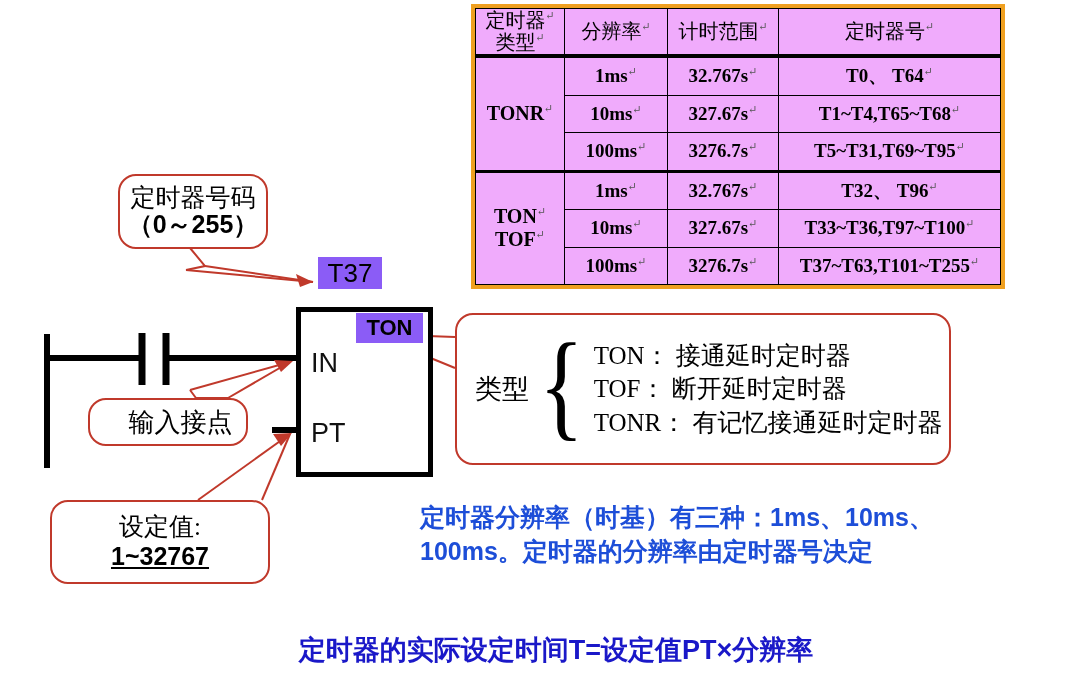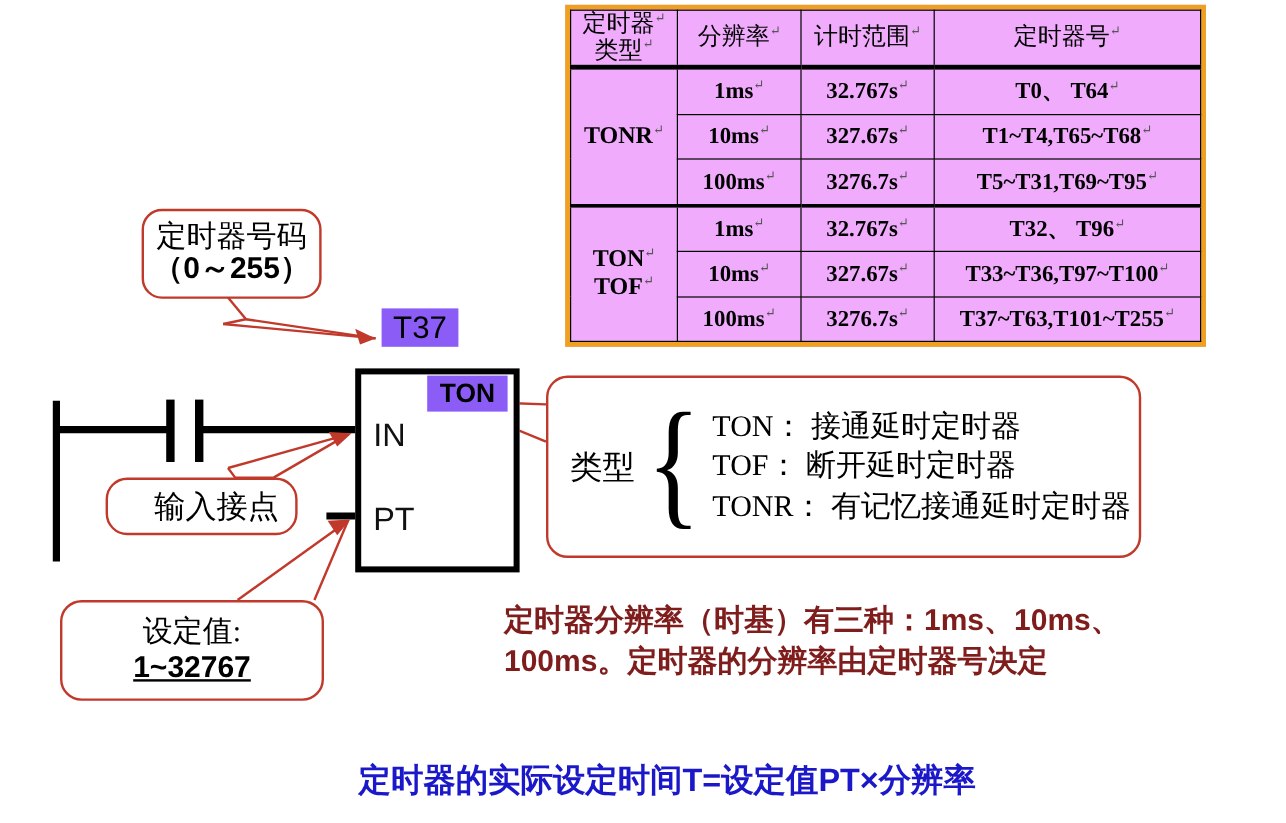--- a/index.html
+++ b/index.html
@@ -118,21 +118,21 @@
     box-sizing: border-box;
     display: flex;
     flex-direction: column;
     align-items: center;
     justify-content: center;
     color: #000;
     text-align: center;
     z-index: 3;
   }
   #callout-number {
-    left: 118px; top: 174px; width: 150px; height: 75px; border-radius: 17px;
+    left: 118px; top: 174px; width: 150px; height: 75px;
   }
   #callout-number .l1 {
     font-family: "Liberation Serif", "DejaVu Serif", serif;
     font-size: 25px; line-height: 1.05;
   }
   #callout-number .l2 {
     font-family: "Liberation Sans", "DejaVu Sans", sans-serif;
     font-size: 25px; font-weight: bold; line-height: 1.1;
   }
   #callout-input {
@@ -187,21 +187,21 @@
     font-size: 25px;
     color: #000;
     white-space: nowrap;
     line-height: 1.1;
   }
 
   
   #note-orange {
     position: absolute;
     left: 420px; top: 500px; width: 560px;
-    color: #7f1d1d;
+    color: #1d4ed8;
     font-family: "Liberation Sans", "DejaVu Sans", sans-serif;
     font-weight: bold;
     font-size: 25px;
     line-height: 1.36;
     letter-spacing: 0px;
   }
   #formula-blue {
     position: absolute;
     left: 0px; top: 632px; width: 1072px;
     text-align: center;

